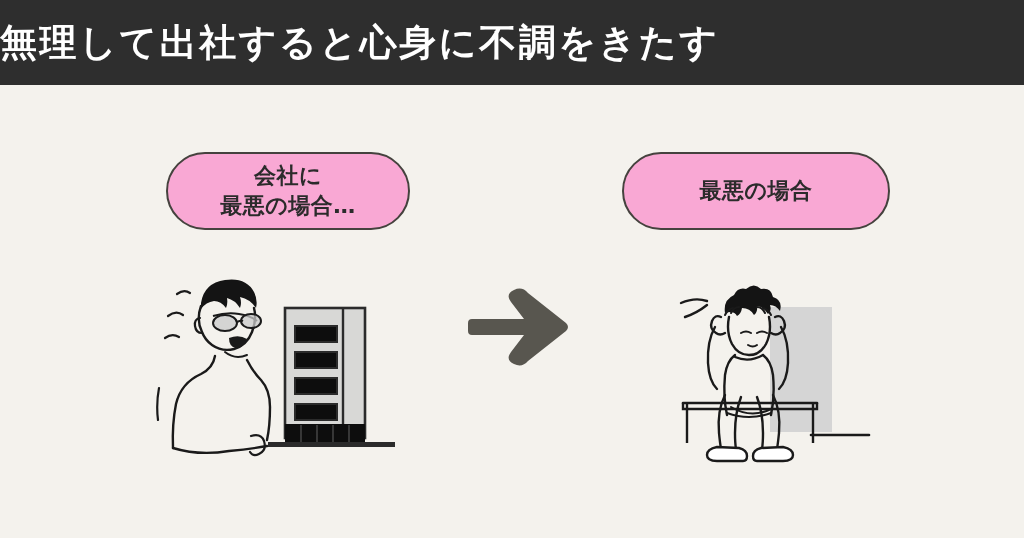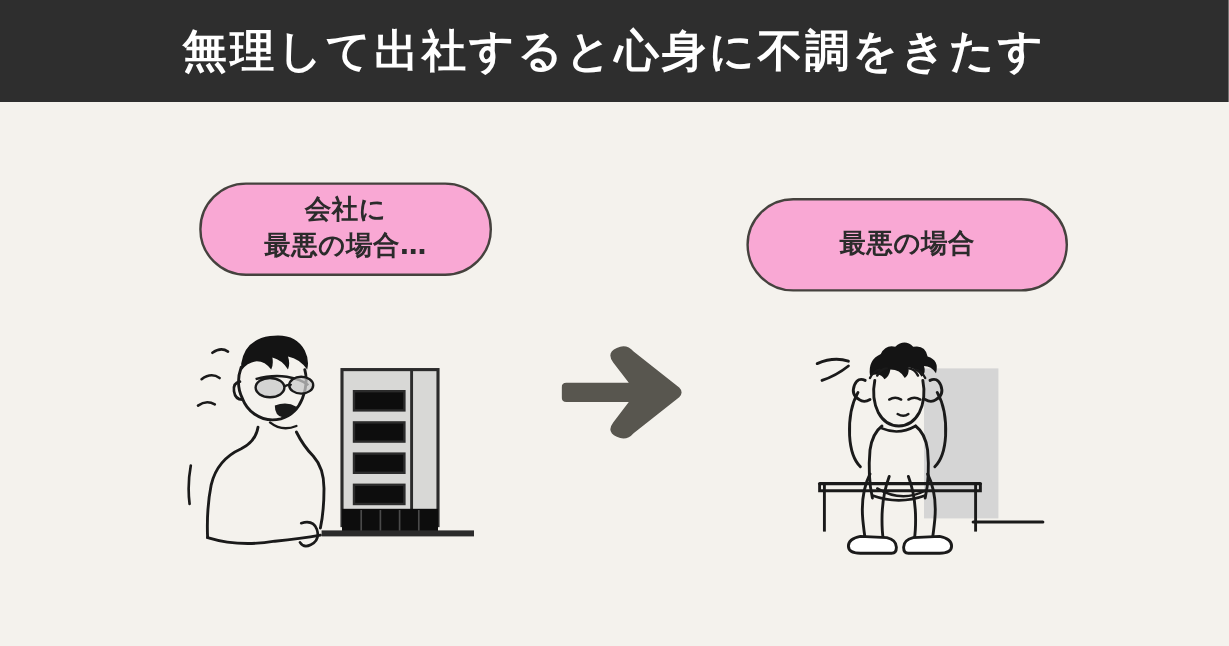--- a/index.html
+++ b/index.html
@@ -25,21 +25,20 @@
   
   .title-band {
     position: absolute;
     left: 0;
     top: 0;
     width: 1024px;
     height: 85px;
     background: #2e2e2e;
     display: flex;
     align-items: center;
-    justify-content: center;
   }
   .title-text {
     color: #ffffff;
     font-size: 37px;
     font-weight: bold;
     letter-spacing: 2.5px;
     line-height: 1;
     white-space: nowrap;
     font-family: "DejaVu Sans", "Liberation Sans", sans-serif;
   }
@@ -67,21 +66,20 @@
     left: 166px;
     top: 152px;
     width: 244px;
     height: 78px;
   }
   .bubble-right {
     left: 622px;
     top: 152px;
     width: 268px;
     height: 78px;
-    margin-top: 13px;
   }
   .bubble-line { display: block; white-space: nowrap; }
 
   
   .illo {
     position: absolute;
   }
   .illo-left  { left: 155px; top: 268px; width: 260px; height: 190px; }
   .illo-right { left: 665px; top: 275px; width: 215px; height: 190px; }
 

